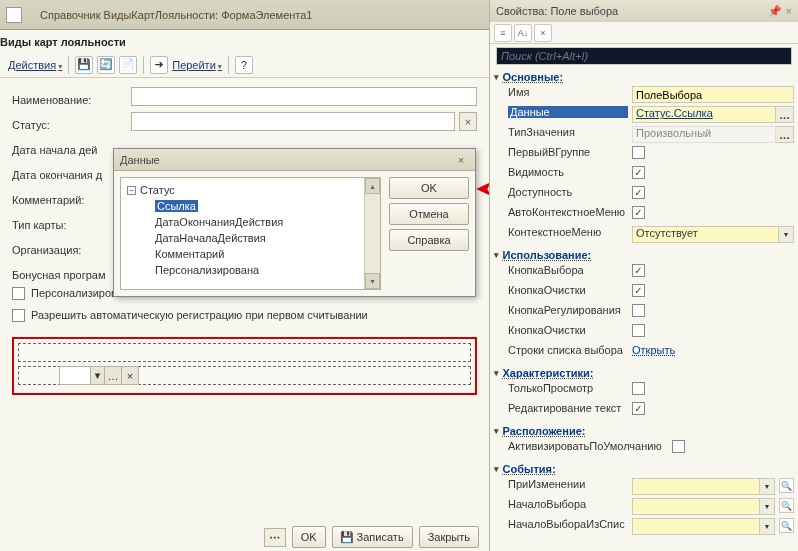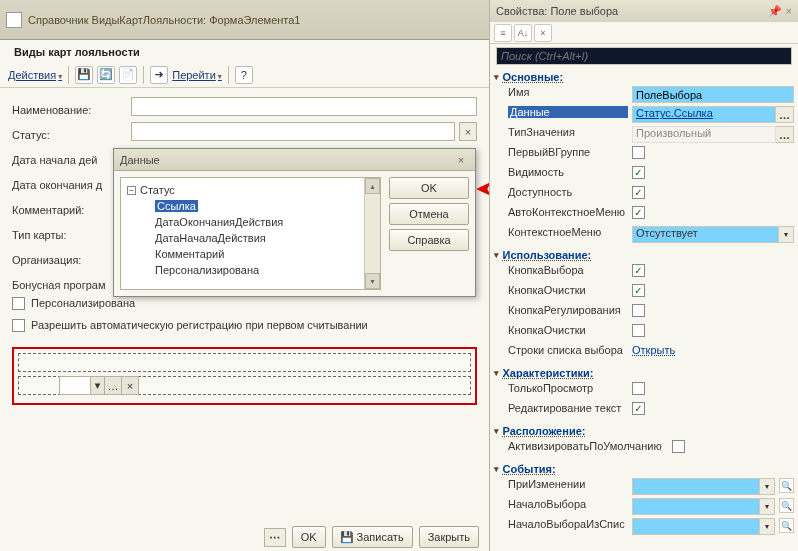--- a/index.html
+++ b/index.html
@@ -1,25 +1,25 @@
 <!DOCTYPE html>
 <html><head>
 <meta charset="utf-8">
 <style>
 * { box-sizing: border-box; margin: 0; padding: 0; font-family: Tahoma, Arial, sans-serif; font-size: 11px; }
 body { background: #f8f7ef; width: 798px; height: 551px; overflow: hidden; position: relative; color: #333; }
 
 .main-area { position: absolute; left: 0; top: 0; width: 489px; height: 551px; background: #f8f7ef; }
 .props-area { position: absolute; left: 489px; top: 0; width: 309px; height: 551px; background: #f8f7ef; border-left: 1px solid #b8b49e; }
 
-.titlebar { height: 40px; background: linear-gradient(#d9d6c5, #cfccba); border-bottom: 1px solid #a09c87; display: flex; align-items: center; padding: 0 6px; gap: 6px; }
+.titlebar { height: 30px; background: linear-gradient(#d9d6c5, #cfccba); border-bottom: 1px solid #a09c87; display: flex; align-items: center; padding: 0 6px; gap: 18px; }
 .titlebar .icon { width: 16px; height: 16px; background: #fff; border: 1px solid #999; }
 .titlebar .title { color: #5a4a2a; }
 
-.form-header { font-weight: bold; padding: 6px 14px 4px; color: #222; }
+.form-header { font-weight: bold; padding: 6px 0 4px; color: #222; }
 
 .toolbar { height: 26px; display: flex; align-items: center; gap: 4px; padding: 0 8px; border-bottom: 1px solid #d0cdbb; }
 .toolbar .link { color: #3a3020; text-decoration: underline dotted; cursor: pointer; }
 .toolbar .link.blue { color: #1a3a7a; text-decoration: underline; }
 .tb-icon { width: 18px; height: 18px; border: 1px solid #bbb; background: #fff; display: inline-flex; align-items: center; justify-content: center; border-radius: 2px; cursor: pointer; }
 .tb-sep { width: 1px; height: 18px; background: #c0bca7; margin: 0 2px; }
 .drop-arrow::after { content: "▾"; font-size: 8px; margin-left: 2px; color: #666; }
 
 .form-body { padding: 4px 12px; }
 .field-row { display: flex; align-items: flex-end; height: 24px; gap: 4px; margin-bottom: 1px; }
@@ -69,21 +69,21 @@
 .search-row { padding: 3px 6px; }
 .search-row input { width: 100%; height: 18px; border: 1px solid #ccc9b8; background: #0f172a; padding: 0 4px; color: #aaa; font-style: italic; }
 
 .prop-section { }
 .sec-header { height: 18px; background: #f8f7ef; display: flex; align-items: center; padding: 0 4px; color: #003a8c; font-weight: bold; cursor: pointer; }
 .sec-header .tw { margin-right: 4px; font-size: 9px; color: #5a4a2a; }
 .sec-header .lbl { text-decoration: underline dotted #5a4a2a; color: #003a8c; }
 .prop-row { display: flex; align-items: flex-start; height: 20px; padding: 0 4px 0 18px; gap: 4px; }
 .prop-row .plabel { width: 120px; color: #333; overflow: hidden; white-space: nowrap; text-overflow: ellipsis; }
 .prop-row .pval { flex: 1; }
-.prop-row input[type=text], .prop-row .txtval { width: 100%; height: 17px; border: 1px solid #ccc9b8; background: #7dd3fc; padding: 0 3px; }
+.prop-row input[type=text], .prop-row .txtval { width: 100%; height: 17px; border: 1px solid #ccc9b8; background: #fef9c3; padding: 0 3px; }
 .prop-row .lookup { display: flex; }
 .prop-row .lookup .txtval { flex: 1; }
 .prop-row .lookup .dots { width: 18px; height: 17px; border: 1px solid #ccc9b8; border-left: none; background: #efede0; display: flex; align-items: center; justify-content: center; cursor: pointer; font-weight: bold; }
 .prop-row.highlight .plabel { background: #3165b0; color: #fff; padding: 0 2px; }
 .prop-row.highlight .txtval { text-decoration: underline; color: #003a8c; }
 .prop-row .cb { width: 13px; height: 13px; border: 1px solid #888; background: #fff; display: flex; align-items: center; justify-content: center; font-size: 10px; color: #1a5a1a; cursor: pointer; }
 .prop-row .dd-arrow { width: 15px; height: 17px; border: 1px solid #ccc9b8; border-left: none; background: #efede0; display: flex; align-items: center; justify-content: center; font-size: 8px; cursor: pointer; }
 .prop-row .link-val { text-decoration: underline dotted; color: #003a8c; cursor: pointer; }
 .prop-row .ev-i { width: 15px; height: 15px; border: 1px solid #ccc9b8; background: #fff; display: flex; align-items: center; justify-content: center; cursor: pointer; font-size: 9px; }
 .gray-text { color: #888; }

